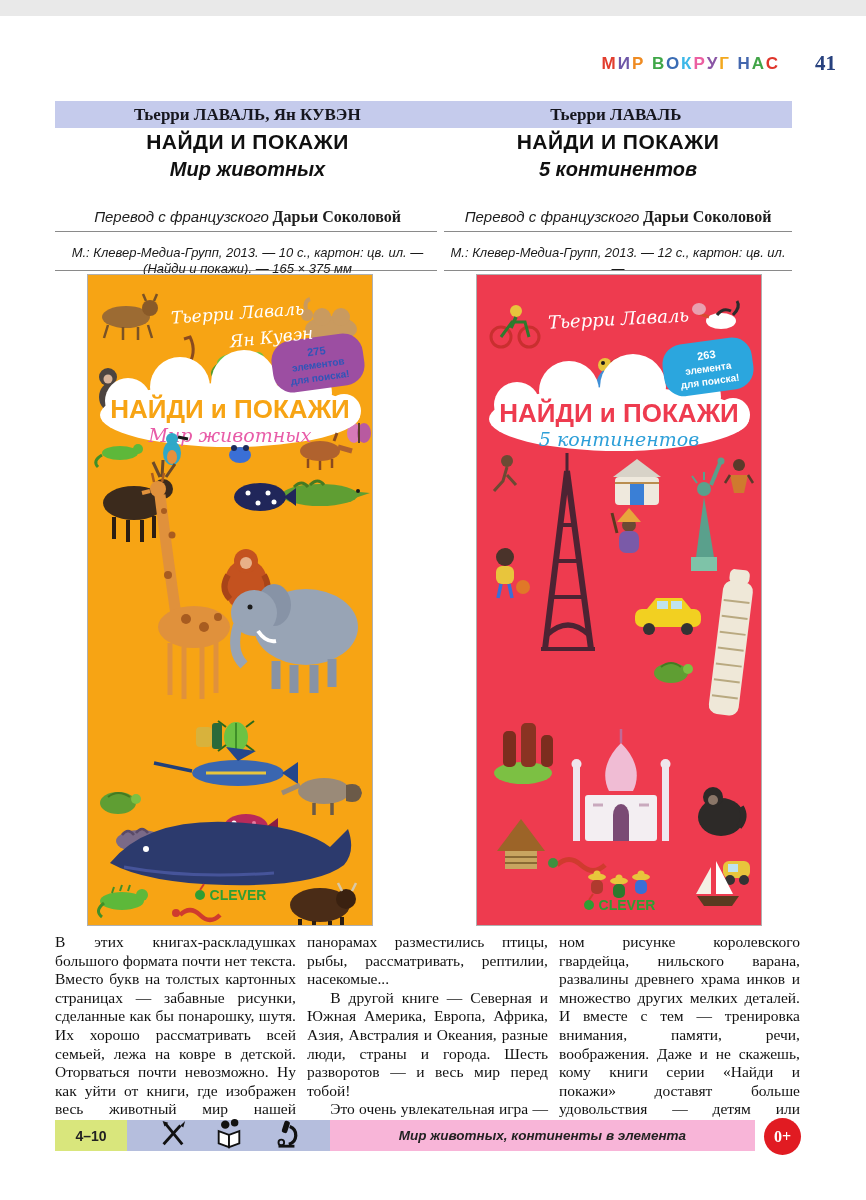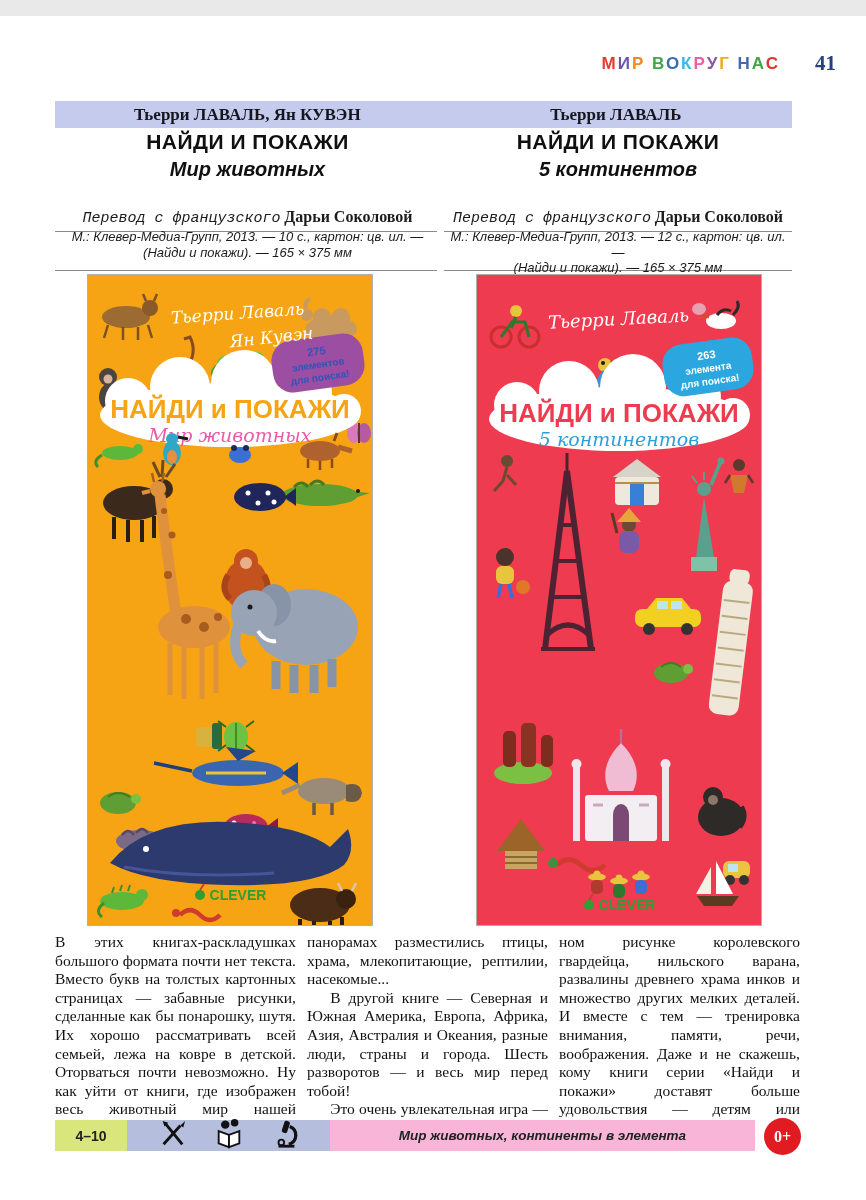--- a/index.html
+++ b/index.html
@@ -20,25 +20,25 @@
   
   .book-head{position:absolute;top:114px;text-align:center;}
   #bh0{left:55px;width:385px;}
   #bh1{left:444px;width:348px;}
   .book-title{font-family:"Liberation Sans",sans-serif;font-weight:bold;font-size:21px;color:#101010;letter-spacing:.5px;}
   .book-subtitle{font-family:"Liberation Sans",sans-serif;font-style:italic;font-weight:bold;font-size:20px;color:#101010;margin-top:4px;}
 
   .trans-row{position:absolute;top:192px;text-align:center;font-size:15px;color:#1c1c1c;}
   #tr0{left:55px;width:385px;}
   #tr1{left:444px;width:348px;}
-  .trans-prefix{font-family:Liberation Mono, monospace;font-style:italic;}
+  .trans-prefix{font-family:Liberation Sans, sans-serif;font-style:italic;}
   .trans-name{font-family:"Liberation Serif",serif;font-weight:bold;font-size:16px;}
 
   .rule{position:absolute;height:1px;background:#8a8a8a;}
-  .imprint{position:absolute;top:213px;text-align:center;font-family:"Liberation Sans",sans-serif;font-style:italic;font-size:13px;line-height:15.5px;color:#1a1a1a;}
+  .imprint{position:absolute;top:229px;text-align:center;font-family:"Liberation Sans",sans-serif;font-style:italic;font-size:13px;line-height:15.5px;color:#1a1a1a;}
   #im0{left:55px;width:385px;}
   #im1{left:444px;width:348px;}
 
   
   .cover{position:absolute;top:258px;width:284px;height:650px;border:1px solid #b0b0b0;}
   #cover0{left:87px;}
   #cover1{left:476px;}
   .cover svg{display:block;}
   .script{font-family:"DejaVu Serif",serif;font-style:italic;}
 
@@ -465,21 +465,21 @@
           <path d="M112 625 l4 -6" stroke="#cf3b2e" stroke-width="2"></path>
           <text x="150" y="635" text-anchor="middle" font-family="Liberation Sans, sans-serif" font-weight="bold" font-size="14" fill="#2f9e33">CLEVER</text>
         </g>
     </svg>
   </div>
 
   <div class="bodycol" id="col0">
       <p>В этих книгах-раскладушках большого формата почти нет текста. Вместо букв на толстых картонных страницах — забавные рисунки, сделанные как бы понарошку, шутя. Их хорошо рассматривать всей семьей, лежа на ковре в детской. Оторваться почти невозможно. Ну как уйти от книги, где изображен весь животный мир нашей планеты? На пяти</p>
     </div>
   <div class="bodycol" id="col1">
-      <p>панорамах разместились птицы, храма, млекопитающие, рептилии, насекомые...</p>
+      <p>панорамах разместились птицы, рыбы, рассматривать, рептилии, насекомые...</p>
       <p class="indent">В другой книге — Северная и Южная Америка, Европа, Африка, Азия, Австралия и Океания, разные люди, страны и города. Шесть разворотов — и весь мир перед тобой!</p>
       <p class="indent">Это очень увлекательная игра — первым найти на красочном, задор-</p>
     </div>
   <div class="bodycol" id="col2">
       <p>ном рисунке королевского гвардейца, нильского варана, развалины древнего храма инков и множество других мелких деталей. И вместе с тем — тренировка внимания, памяти, речи, воображения. Даже и не скажешь, кому книги серии «Найди и покажи» доставят больше удовольствия — детям или взрослым!</p>
     </div>
 
   <div class="footer-bar">
     <div class="seg-age">4–10</div>
     <div class="seg-icons">

